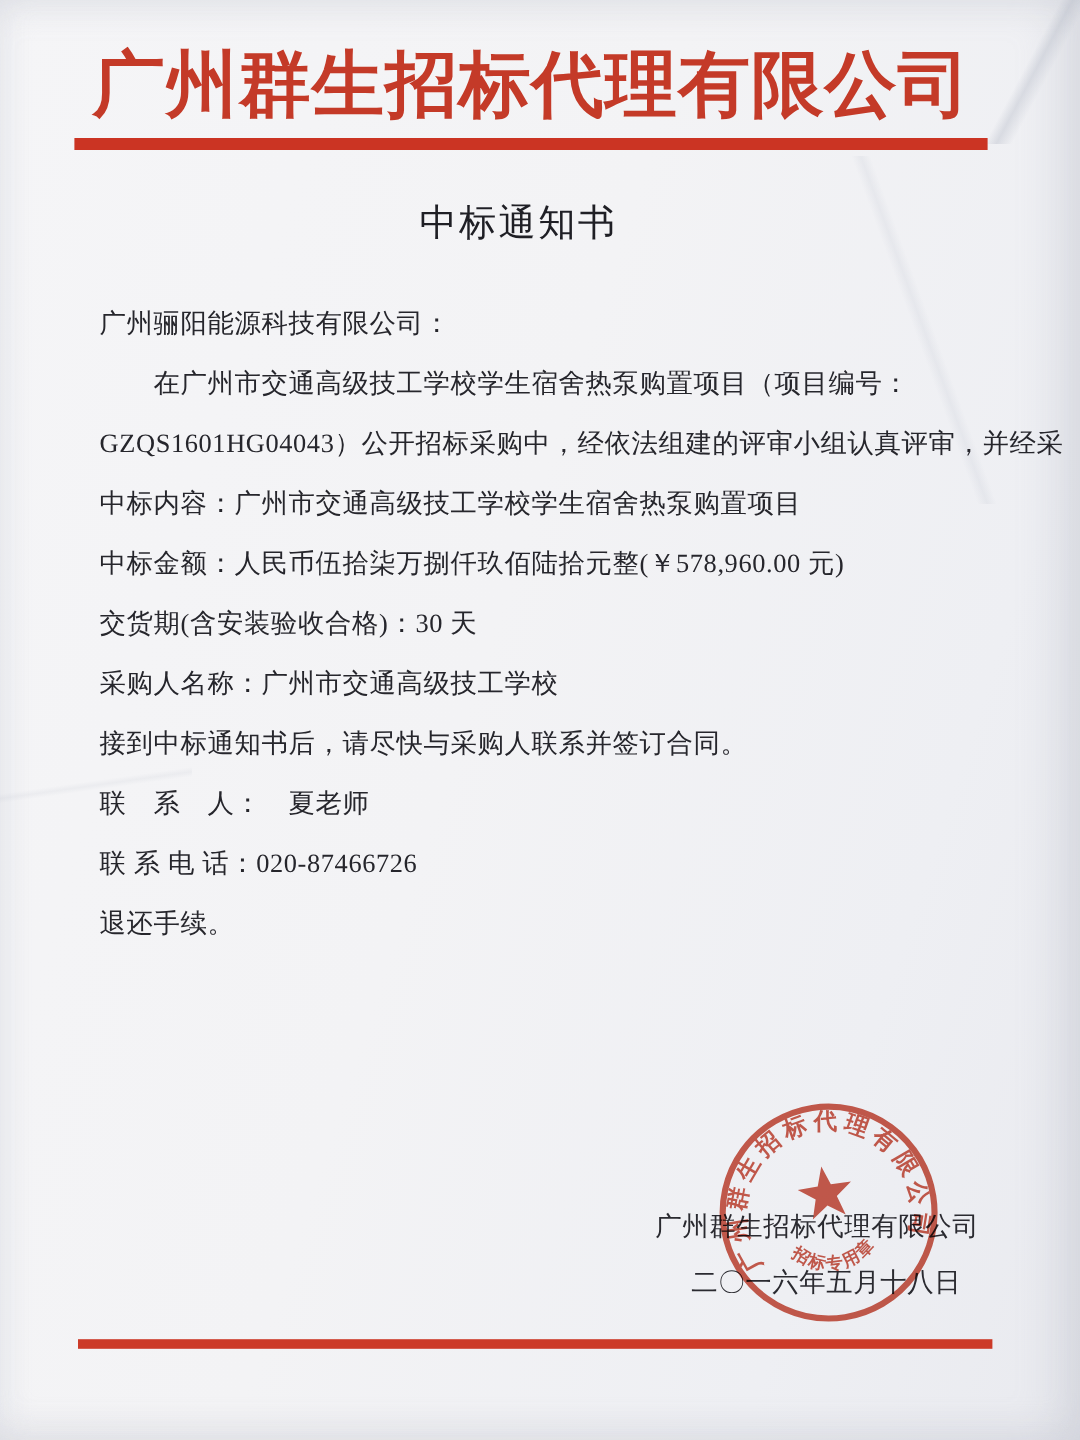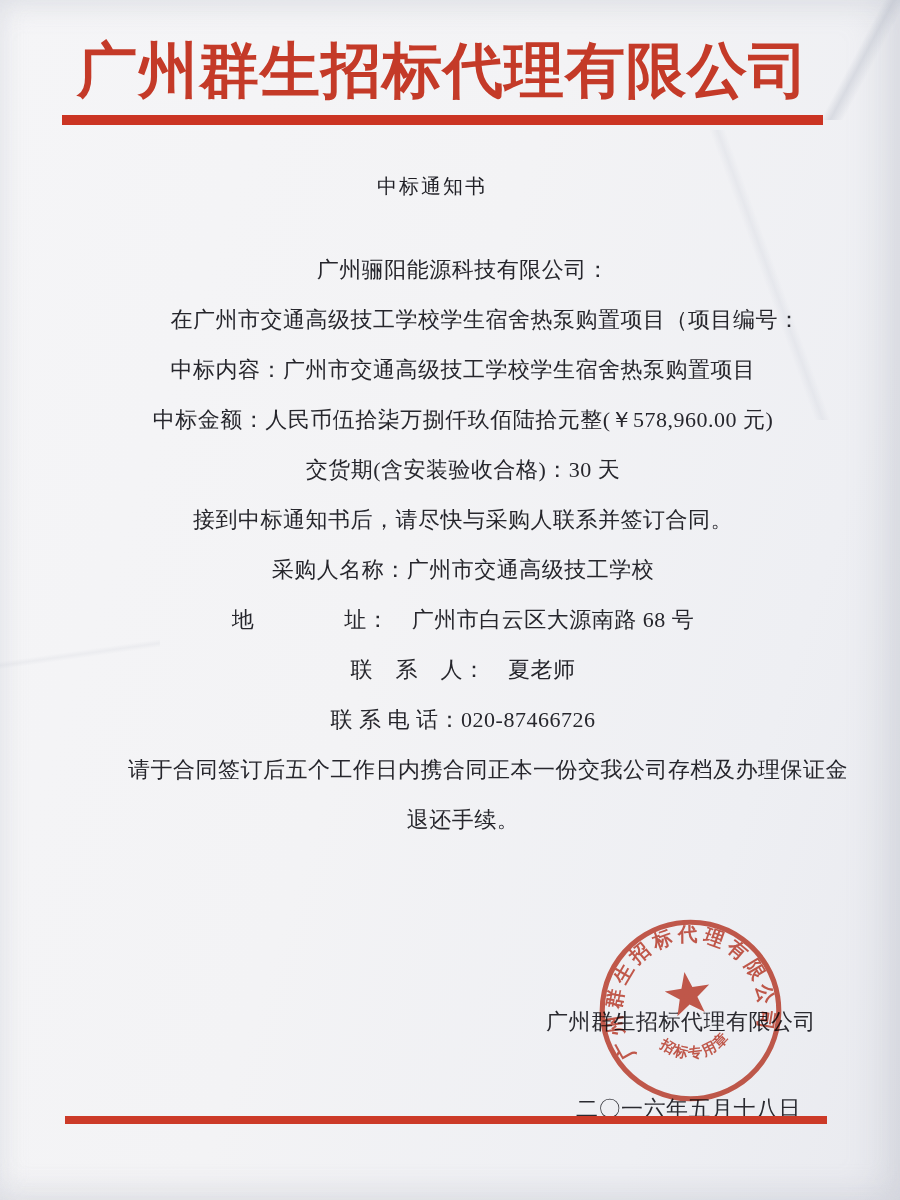--- a/index.html
+++ b/index.html
@@ -29,37 +29,37 @@
     position:absolute;left:0;top:36px;width:886px;
     text-align:center;font-size:60px;line-height:70px;font-weight:700;
     color:#c43a28;letter-spacing:1px;white-space:pre;
   }
   .rule{position:absolute;background:#cb3423;}
   .rule-top{left:62px;top:115px;width:761px;height:10px;}
   .rule-bottom{left:65px;top:1116px;width:762px;height:8px;background:#cc3a28;}
 
   .doc-title{
     position:absolute;left:0;top:166px;width:864px;
-    text-align:center;font-size:20px;line-height:40px;
+    text-align:center;font-size:31px;line-height:40px;
     color:#1f1f25;letter-spacing:2px;white-space:pre;
   }
 
   .body-text{
     position:absolute;left:83px;top:245px;width:760px;
     font-size:22px;line-height:50px;letter-spacing:.5px;
   }
-  .line{white-space:pre;margin:0;text-align:center;}
+  .line{white-space:pre;margin:0;}
 
   .signature{
     position:absolute;left:546px;top:1008px;
     font-size:22px;line-height:28px;letter-spacing:.5px;white-space:pre;
     color:#2a2a30;
   }
   .sign-date{
-    position:absolute;left:576px;top:1095px;
+    position:absolute;left:576px;top:1055px;
     font-size:22px;line-height:28px;letter-spacing:.5px;white-space:pre;
     color:#2a2a30;
   }
 
   .seal{
     position:absolute;left:593px;top:913px;width:195px;height:195px;
     transform:rotate(-9deg);
     opacity:.85;mix-blend-mode:multiply;
   }
   .seal text{font-family:"Liberation Serif","DejaVu Serif",serif;font-weight:700;}
@@ -75,29 +75,28 @@
 
   <div class="letterhead">广州群生招标代理有限公司</div>
 
   <div class="rule rule-top"></div>
 
   <div class="doc-title">中标通知书</div>
 
   <div class="body-text">
     <p class="line">广州骊阳能源科技有限公司：</p>
     <p class="line">　　在广州市交通高级技工学校学生宿舍热泵购置项目（项目编号：</p>
+    <p class="line">GZQS1601HG04043）公开招标采购中，经依法组建的评审小组认真评审，并经采</p>
     <p class="line">中标内容：广州市交通高级技工学校学生宿舍热泵购置项目</p>
     <p class="line">中标金额：人民币伍拾柒万捌仟玖佰陆拾元整(￥578,960.00 元)</p>
     <p class="line">交货期(含安装验收合格)：30 天</p>
+    <p class="line">采购人名称：广州市交通高级技工学校</p>
     <p class="line">接到中标通知书后，请尽快与采购人联系并签订合同。</p>
-    <p class="line">采购人名称：广州市交通高级技工学校</p>
-    <p class="line">地　　　　址：　广州市白云区大源南路 68 号</p>
     <p class="line">联　系　人：　夏老师</p>
     <p class="line">联 系 电 话：020-87466726</p>
-    <p class="line">　　请于合同签订后五个工作日内携合同正本一份交我公司存档及办理保证金</p>
     <p class="line">退还手续。</p>
   </div>
 
   <div class="signature">广州群生招标代理有限公司</div>
 
   <div class="sign-date">二〇一六年五月十八日</div>
 
   <svg class="seal" viewBox="0 0 190 190">
     <defs>
       <path id="sealArcTop" d="M 36.1 129 A 68 68 0 1 1 153.9 129" fill="none"></path>

